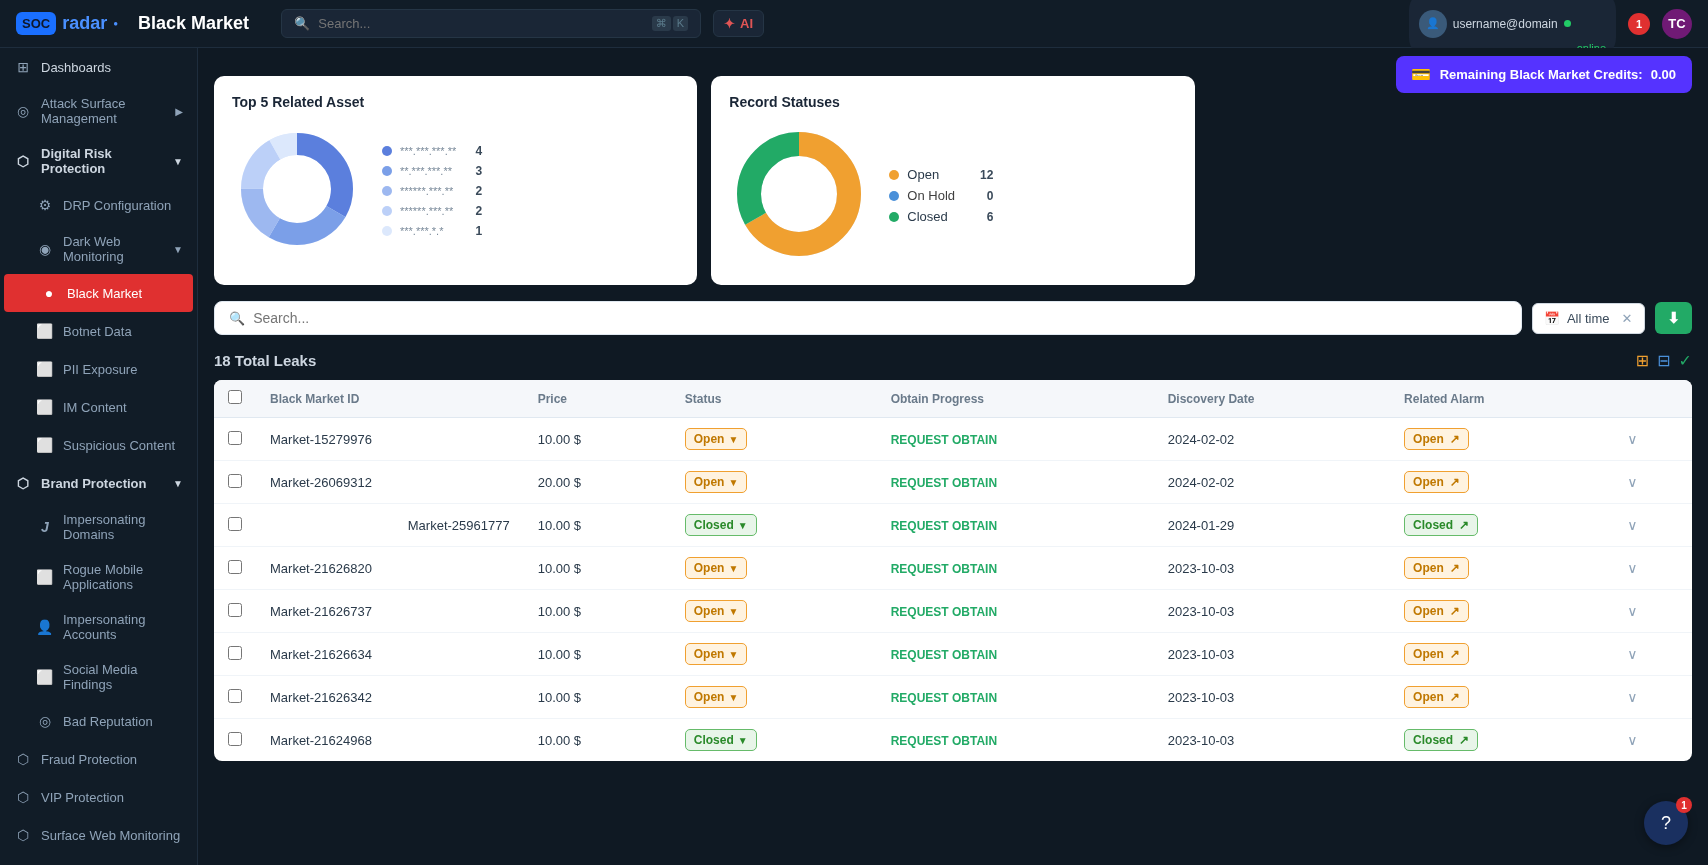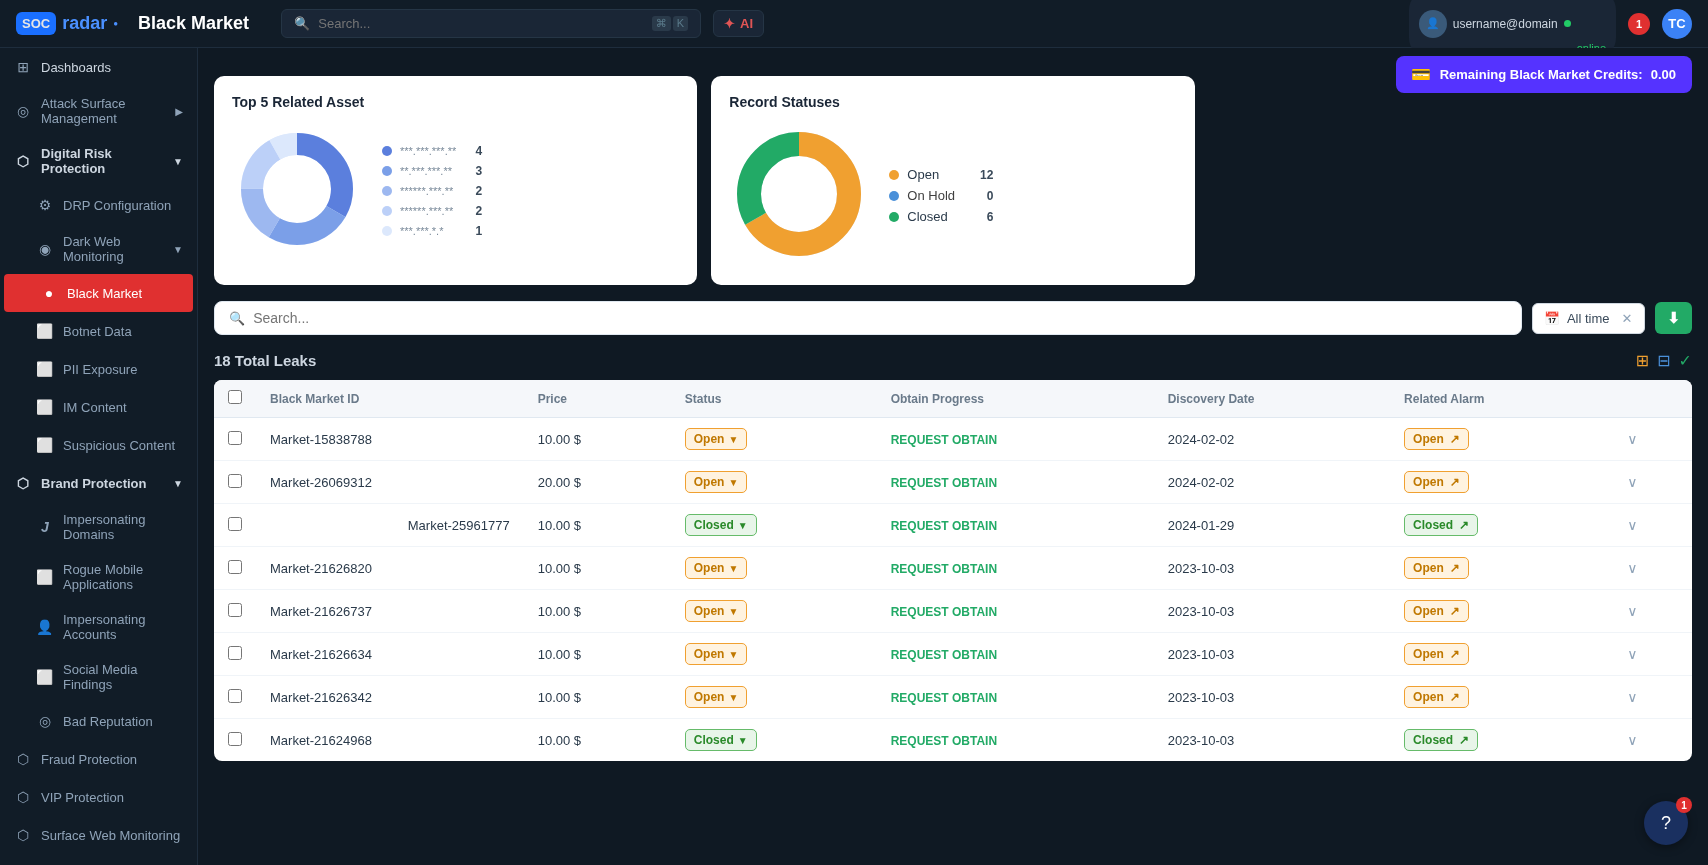--- a/index.html
+++ b/index.html
@@ -1,32 +1,32 @@
 <!DOCTYPE html>
 <html><head>
   <meta charset="utf-8">
   <style>
     * { box-sizing: border-box; margin: 0; padding: 0; }
     body { font-family: 'Segoe UI', Arial, sans-serif; background: #0f1923; color: #cdd6e0; font-size: 13px; display: flex; flex-direction: column; height: 100vh; overflow: hidden; }
 
     
     .topbar { display: flex; align-items: center; background: #111c27; height: 48px; padding: 0 16px; gap: 12px; border-bottom: 1px solid #1e2d3d; flex-shrink: 0; }
     .logo { display: flex; align-items: center; gap: 6px; font-weight: 700; font-size: 18px; color: #fff; }
-    .logo-box { background: #1a6fff; border-radius: 6px; padding: 4px 6px; font-size: 13px; font-weight: 800; color: #e5e5e5; }
+    .logo-box { background: #1a6fff; border-radius: 6px; padding: 4px 6px; font-size: 13px; font-weight: 800; color: #0f172a; }
     .page-title { font-size: 18px; font-weight: 600; color: #fff; margin-left: 8px; }
     .search-bar { display: flex; align-items: center; background: #1a2636; border: 1px solid #253545; border-radius: 6px; padding: 6px 12px; gap: 8px; flex: 1; max-width: 420px; margin-left: 20px; }
     .search-bar input { background: none; border: none; color: #8fa3b8; font-size: 13px; outline: none; flex: 1; }
     .search-kbd { display: flex; gap: 2px; font-size: 11px; color: #5a7a8a; }
     .kbd-badge { background: #2a3a4a; border-radius: 3px; padding: 1px 4px; }
     .ai-btn { display: flex; align-items: center; gap: 5px; background: #1a2636; border: 1px solid #253545; border-radius: 6px; padding: 5px 10px; color: #e05555; font-size: 13px; font-weight: 600; cursor: pointer; }
     .topbar-right { display: flex; align-items: center; gap: 12px; margin-left: auto; }
     .user-badge { display: flex; align-items: center; gap: 6px; background: #1a2636; border-radius: 20px; padding: 4px 10px; font-size: 12px; }
     .online-dot { width: 7px; height: 7px; background: #22cc66; border-radius: 50%; }
     .notif-btn { background: #e03030; color: #fff; border-radius: 50%; width: 22px; height: 22px; display: flex; align-items: center; justify-content: center; font-size: 11px; font-weight: 700; }
-    .avatar { width: 30px; height: 30px; border-radius: 50%; background: #3b82f6; display: flex; align-items: center; justify-content: center; font-weight: 700; font-size: 13px; color: #fff; }
+    .avatar { width: 30px; height: 30px; border-radius: 50%; background: #701a75; display: flex; align-items: center; justify-content: center; font-weight: 700; font-size: 13px; color: #fff; }
 
     
     .main-layout { display: flex; flex: 1; overflow: hidden; }
 
     
     .sidebar { width: 198px; background: #111c27; border-right: 1px solid #1e2d3d; display: flex; flex-direction: column; overflow-y: auto; flex-shrink: 0; }
     .sidebar::-webkit-scrollbar { width: 4px; }
     .sidebar::-webkit-scrollbar-thumb { background: #2a3a4a; border-radius: 2px; }
     .sidebar-item { display: flex; align-items: center; gap: 9px; padding: 10px 14px; cursor: pointer; color: #8fa3b8; font-size: 13px; transition: background 0.15s; }
     .sidebar-item.active { background: #e03030; color: #fff; border-radius: 4px; margin: 0 4px; }
@@ -357,21 +357,21 @@
           <th>Discovery Date</th>
           <th>Related Alarm</th>
           <th></th>
         </tr>
       </thead>
       <tbody id="table-body">
       <tr>
     <td class="checkbox-cell">
       <input type="checkbox" style="">
     </td>
-    <td style="font-weight:500;">Market-15838788</td>
+    <td style="font-weight:500;">Market-15279976</td>
     <td>10.00 $</td>
     <td>
       <span class="status-badge status-open">
         Open
         <span class="status-arrow">▼</span>
       </span>
     </td>
     <td>
       <span class="request-obtain">REQUEST OBTAIN</span>
     </td>

